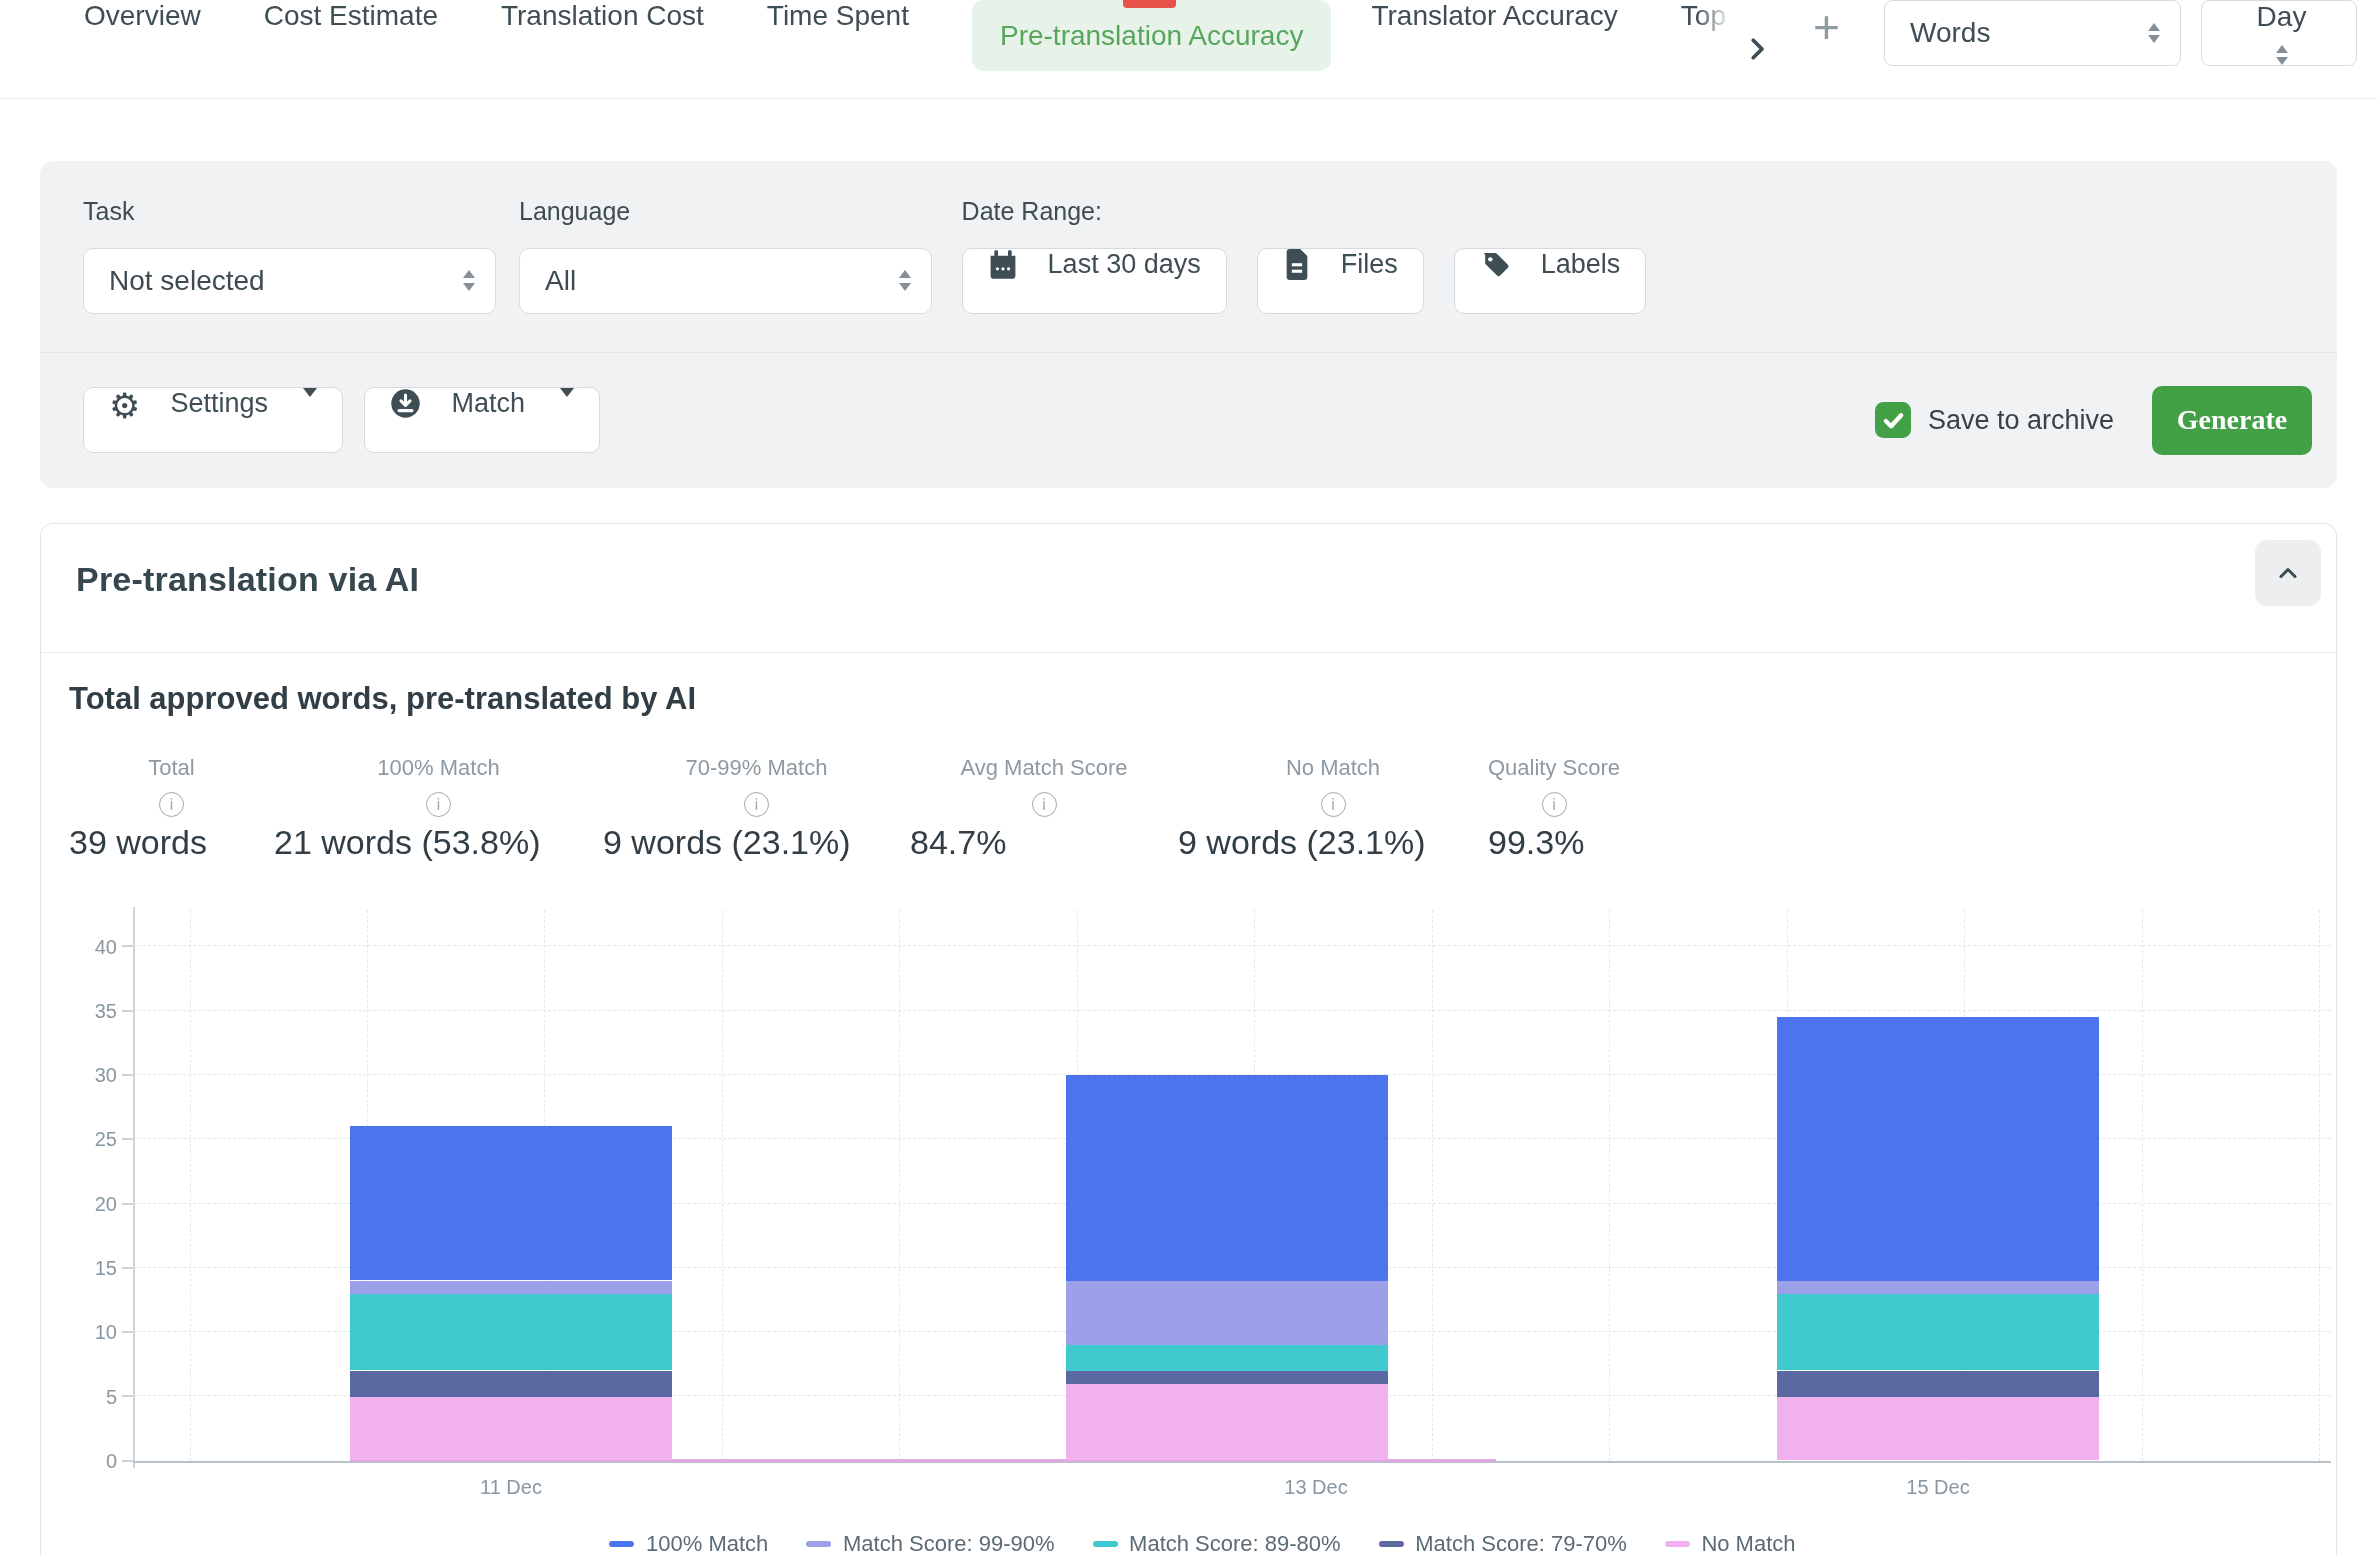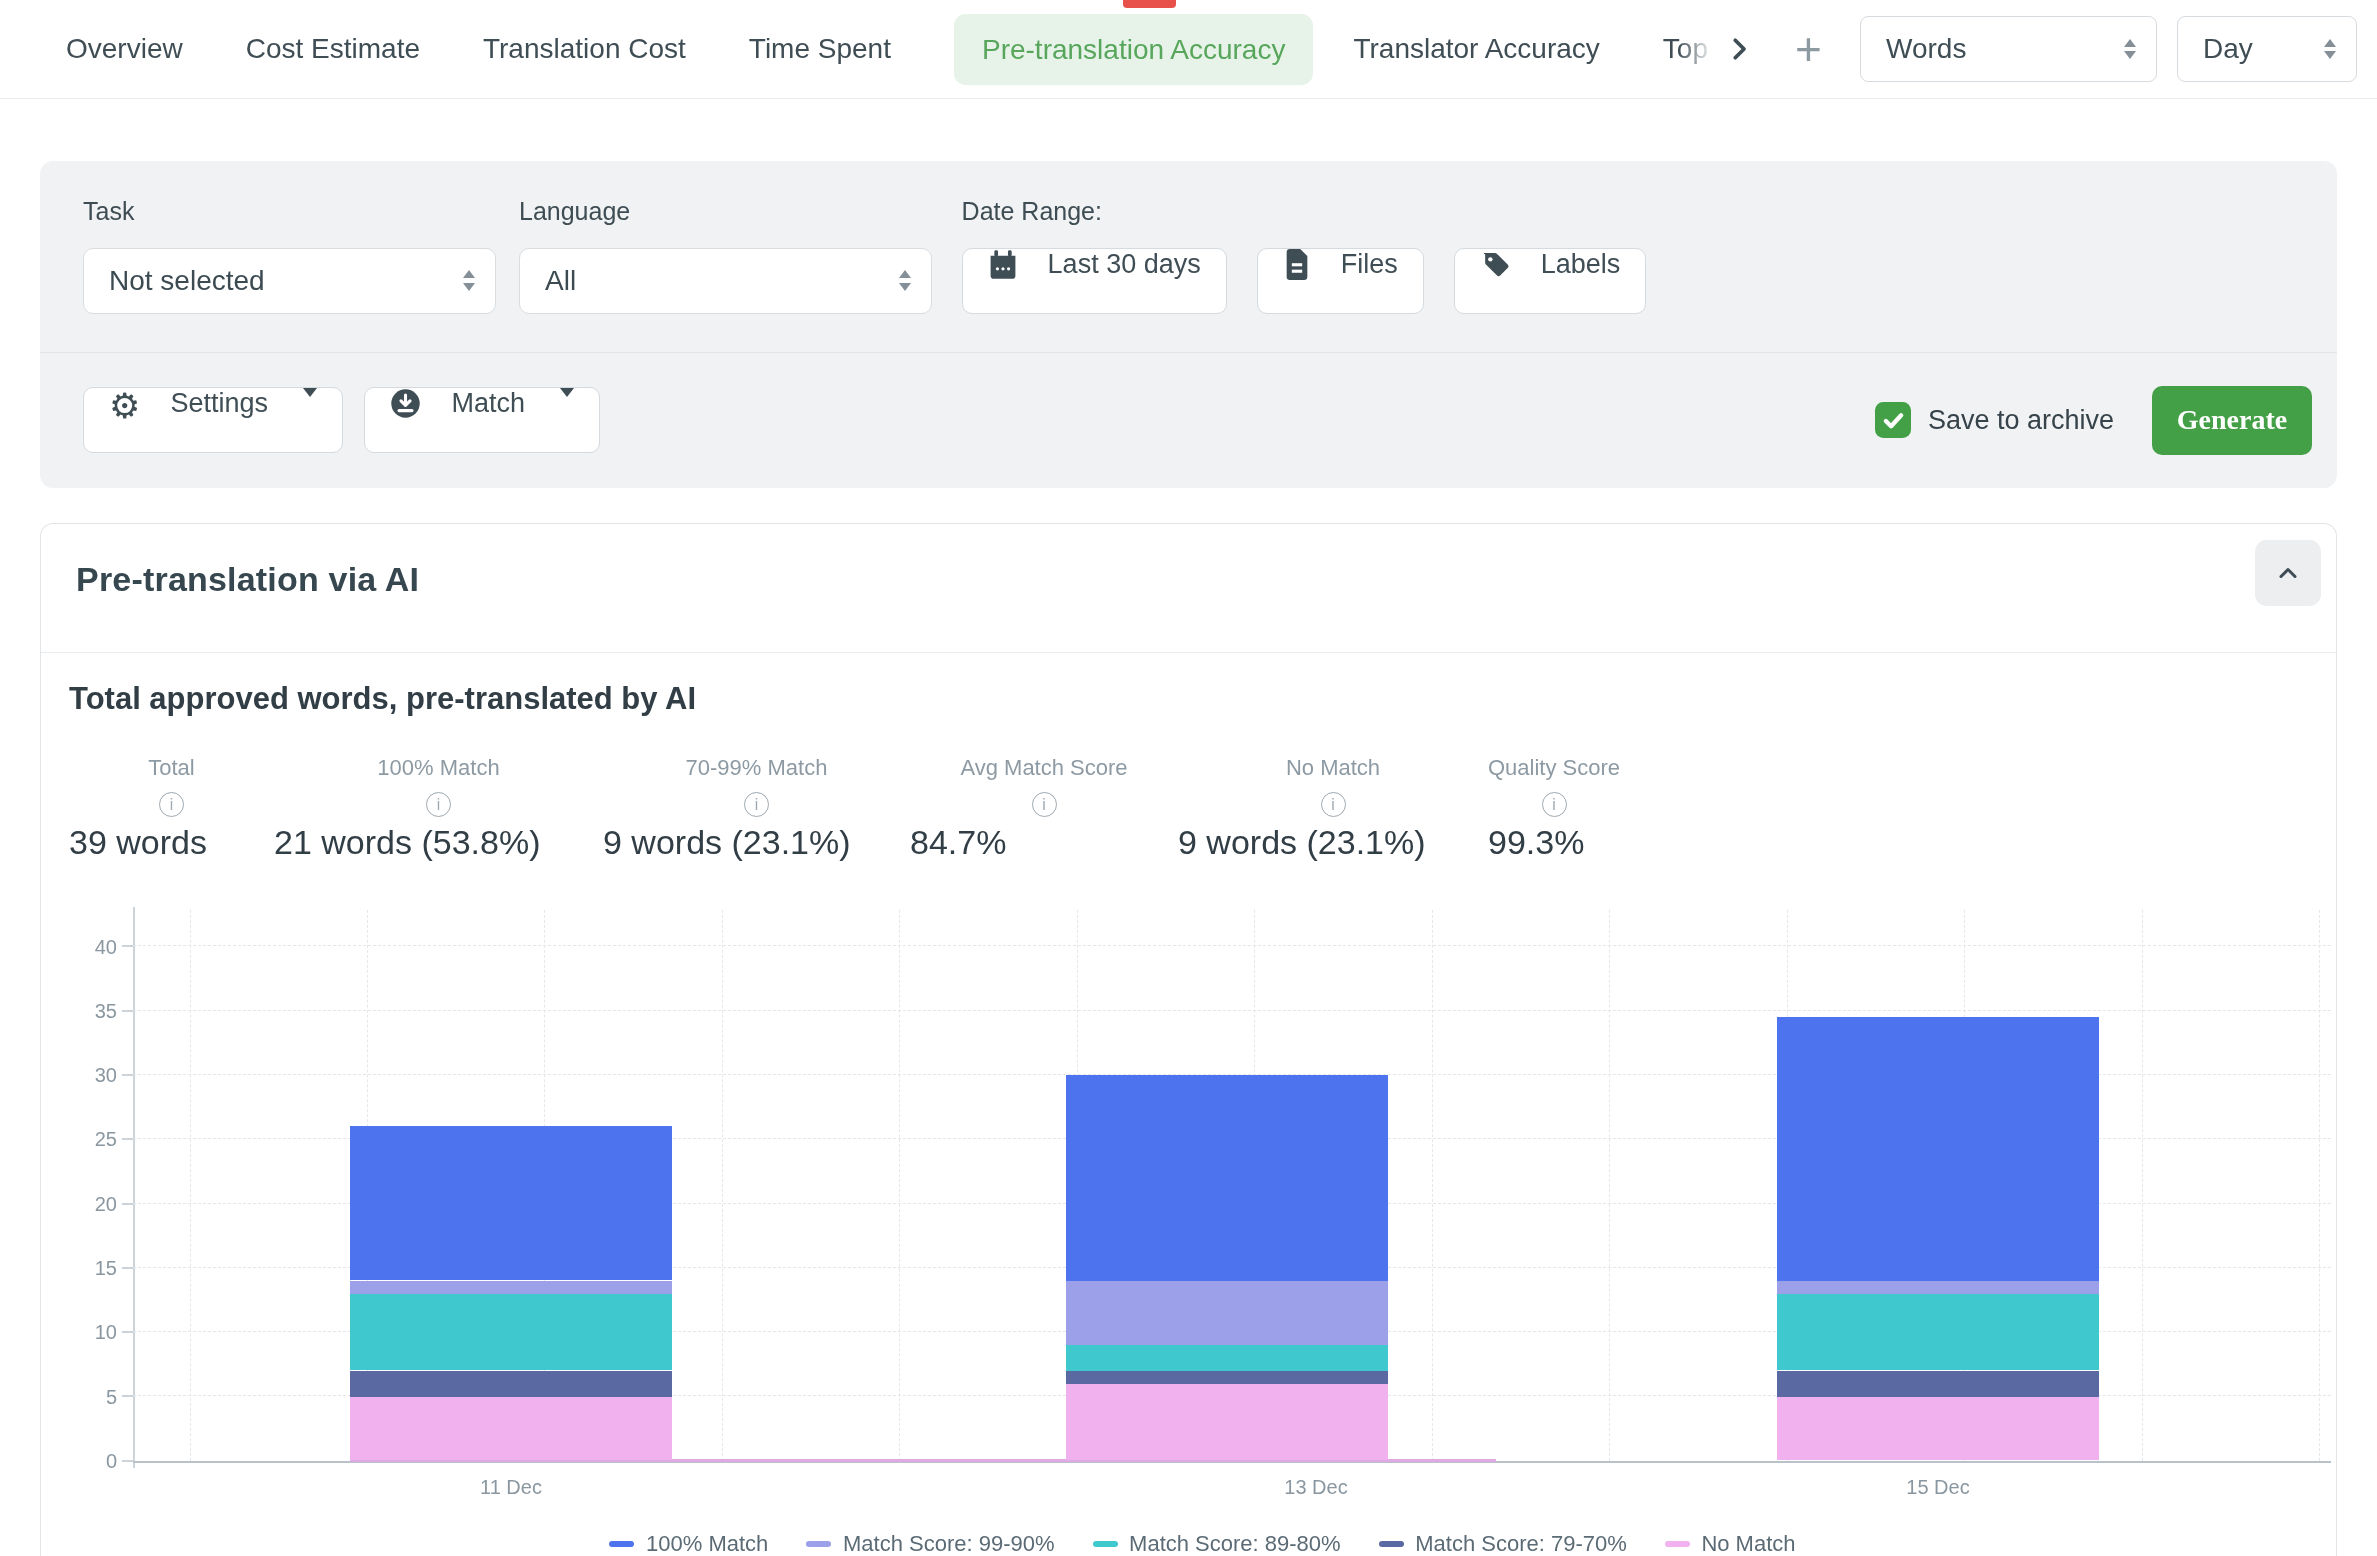--- a/index.html
+++ b/index.html
@@ -1,36 +1,36 @@
 <!DOCTYPE html>
 <html style="font-size:13.2px"><head>
 <meta charset="utf-8">
 <style>
   * { box-sizing: border-box; margin: 0; padding: 0; }
   html, body { width: 2377px; height: 1556px; overflow: hidden; background: #fff;
     font-family: "Liberation Sans", sans-serif; color: #3c4b52; }
 
   
-  .topnav { height: 99px; display: flex; align-items: center; padding: 0 20px 0 66px;
+  .topnav { height: 99px; display: flex; padding: 0 20px 0 84px;
     border-bottom: 1.7px solid #e9ecee; position: relative; background:#fff; }
   .rec-strip { position: absolute; left: 1123px; top: 0; width: 53px; height: 8.3px;
     background: #e8504a; border-radius: 0 0 4.1px 4.1px; }
   .tab { font-size: 28px; color: #3f4d54; margin-right: 63px; white-space: nowrap; cursor: pointer; }
   .tab.active { background: #e7f3e8; color: #57a65c; padding: 0 28px; height: 71px;
     line-height: 71px; border-radius: 11.6px; margin-right: 40px; }
   .tab.truncated { width: 53px; overflow: hidden; margin-right: 8.3px;
     -webkit-mask-image: linear-gradient(90deg, #000 30%, transparent 95%);
             mask-image: linear-gradient(90deg, #000 30%, transparent 95%); }
   .nav-chevron { margin-right: 41px; display: flex; align-items: center; cursor: pointer; }
   .nav-plus { font-size: 46px; font-weight: 300; color: #8e9aa1; margin-right: 8.3px; cursor: pointer; }
   .nav-selects { margin-left: auto; display: flex; gap: 20px; }
   .select { height: 66px; border: 1.7px solid #d5dade; border-radius: 8.3px; background: #fff;
     display: flex; align-items: center; justify-content: space-between; padding: 0 20px 0 25px;
     font-size: 28px; color: #3f4d54; cursor: pointer; }
-  .select.words { width: 297px; } .select.day { width: 180px; }
+  .select.words { width: 297px; } .select.day { width: 156px; flex-direction: column; }
   .updown { display: flex; flex-direction: column; gap: 4.1px; }
   .updown i { display: block; width: 0; height: 0; border-left: 6.6px solid transparent; border-right: 6.6px solid transparent; }
   .updown i.up { border-bottom: 8.3px solid #848f97; }
   .updown i.dn { border-top: 8.3px solid #848f97; }
 
   
   .panel { margin: 62px 40px 0; background: #f0f2f3; border-radius: 13.2px; }
   .panel-row1 { padding: 36px 43px 38px; display: flex; }
   .fgroup { margin-right: 23px; }
   .flabel { font-size: 25px; color: #3e4c53; margin-bottom: 21.5px; }

